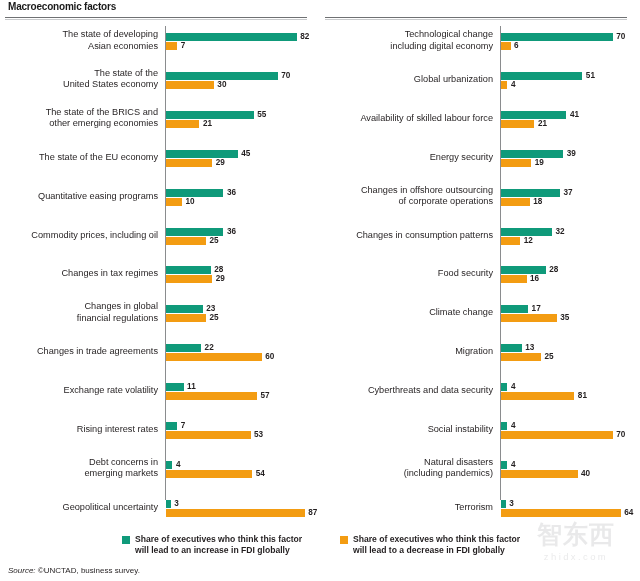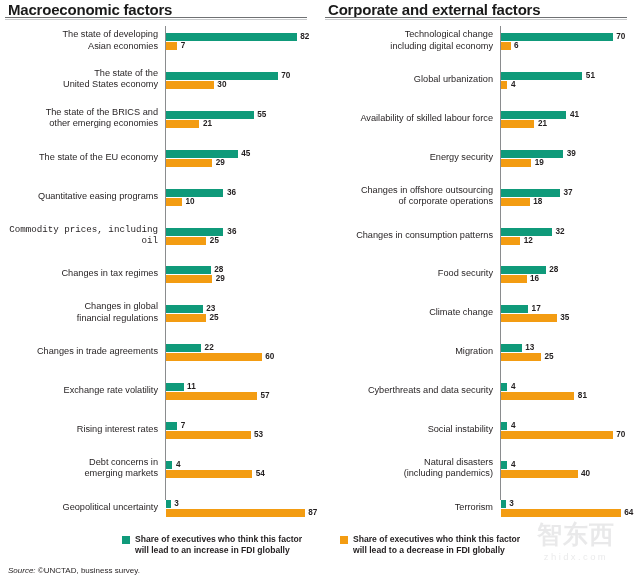--- a/index.html
+++ b/index.html
@@ -28,21 +28,21 @@
     width: 320px;
     height: 581px;
   }
   .panel-left  { left: 0; }
   .panel-right { left: 320px; }
 
   .panel-title {
     position: absolute;
     top: 1px;
     left: 8px;
-    font-size: 15px;
+    font-size: 10px;
     font-weight: bold;
     letter-spacing: -0.2px;
     color: #1a1a1a;
     white-space: nowrap;
   }
   .panel-rule {
     position: absolute;
     top: 17px;
     left: 5px;
     width: 302px;
@@ -230,21 +230,21 @@
               <div class="bar-wrap bot"><span class="bar orange" style="width: 46.255px;"></span><span class="bar-value">29</span></div>
             </div>
           </div>
           <div class="row" style="top: 157.6px; padding-left: 21px;">
             <div class="row-label">Quantitative easing programs</div>
             <div class="bars">
               <div class="bar-wrap top"><span class="bar green" style="width: 57.42px;"></span><span class="bar-value">36</span></div>
               <div class="bar-wrap bot"><span class="bar orange" style="width: 15.95px;"></span><span class="bar-value">10</span></div>
             </div>
           </div>
-          <div class="row" style="top: 196.5px; font-family: Liberation Mono, monospace;">
+          <div class="row" style="top: 196.5px;">
             <div class="row-label">Commodity prices, including oil</div>
             <div class="bars">
               <div class="bar-wrap top"><span class="bar green" style="width: 57.42px;"></span><span class="bar-value">36</span></div>
               <div class="bar-wrap bot"><span class="bar orange" style="width: 39.875px;"></span><span class="bar-value">25</span></div>
             </div>
           </div>
           <div class="row" style="top: 235.4px;">
             <div class="row-label">Changes in tax regimes</div>
             <div class="bars">
               <div class="bar-wrap top"><span class="bar green" style="width: 44.66px;"></span><span class="bar-value">28</span></div>
@@ -301,21 +301,20 @@
       <span class="legend-swatch green"></span>
       <span class="legend-text">Share of executives who think this factor
 will lead to an increase in FDI globally</span>
     </div>
     <div class="source">
       <span class="src-word">Source:</span><span> ©UNCTAD, business survey.</span>
     </div>
   </div>
 
   <div class="panel panel-right">
-    <div class="panel-title">Corporate and external factors</div>
     <div class="panel-rule"></div>
     <div class="plot">
       <div class="axis-line"></div>
       <div id="rows-right">
           <div class="row" style="top: 2px;">
             <div class="row-label">Technological change
 including digital economy</div>
             <div class="bars">
               <div class="bar-wrap top"><span class="bar green" style="width: 111.65px;"></span><span class="bar-value">70</span></div>
               <div class="bar-wrap bot"><span class="bar orange" style="width: 9.57px;"></span><span class="bar-value">6</span></div>

